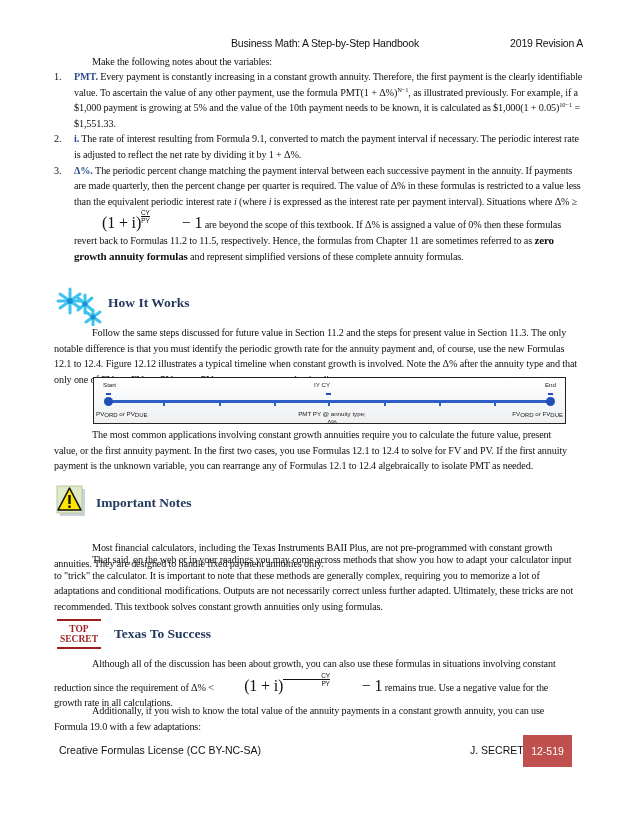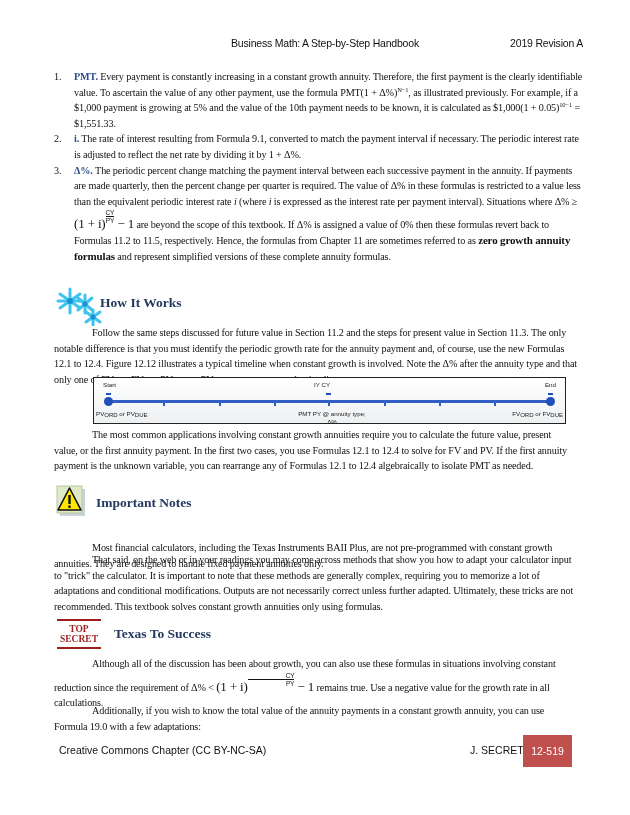--- a/index.html
+++ b/index.html
@@ -12,31 +12,31 @@
 
   .body-text { font-family: "Liberation Serif", serif; font-size: 10.2px; line-height: 15.6px; color: #111; letter-spacing: -0.15px; }
   .p { position: absolute; left: 54px; width: 523px; }
   .indent { text-indent: 38px; }
   .intro { position: absolute; left: 92px; top: 54px; }
 
   .list { position: absolute; left: 54px; top: 69px; width: 530px; margin: 0; padding: 0; list-style: none; }
   .list li { position: relative; padding-left: 20px; }
   .list .num { position: absolute; left: 0; top: 0; }
   .varname { color: #2e4d8a; font-weight: bold; }
-  .math { font-size: 13px; }
+  .math { font-size: 16px; margin-left: 28px; }
   .frac { display: inline-block; vertical-align: 5px; font-size: 6.5px; line-height: 7px; text-align: center; font-family: "Liberation Sans", sans-serif; }
   .frac .top { display: block; }
   .frac .bot { display: block; border-top: 0.8px solid #111; }
   .bold-serif { font-weight: bold; font-size: 11px; }
   sup { font-size: 6.5px; vertical-align: 4px; line-height: 0; }
   sub { font-size: 6px; line-height: 0; vertical-align: -1px; }
 
   .section { position: absolute; left: 56px; height: 40px; width: 500px; }
   .section .icon { position: absolute; left: 0; top: 0; }
-  .section .heading { position: absolute; left: 44px; font-family: "Liberation Serif", serif; font-size: 13.5px; font-weight: bold; color: #23395d; }
+  .section .heading { position: absolute; left: 52px; font-family: "Liberation Serif", serif; font-size: 13.5px; font-weight: bold; color: #23395d; }
 
   .timeline { position: absolute; left: 93px; top: 377px; width: 473px; height: 47px;
     border: 1px solid #222; background: linear-gradient(#ffffff, #eef0f2); box-sizing: border-box; font-family: "Liberation Sans", sans-serif; font-size: 6.2px; color: #222; }
   .tl-label { position: absolute; }
   .tl-line { position: absolute; left: 13px; right: 13px; top: 22px; height: 3px; background: #2f5fc4; }
   .tl-dot { position: absolute; width: 9px; height: 9px; border-radius: 50%; background: #1f4fb8; top: 19px; }
   .tl-tick { position: absolute; width: 2px; height: 3px; background: #2f5fc4; top: 25px; }
   .tl-dash { position: absolute; width: 5px; height: 2px; background: #1f4fb8; top: 15px; }
 
   .footer { position: absolute; top: 744px; left: 0; width: 630px; font-family: "Liberation Sans", sans-serif; font-size: 10.5px; color: #111; }
@@ -47,20 +47,21 @@
 </head>
 <body>
 
 <div class="page">
 
   <div class="header">
     <span class="title">Business Math: A Step-by-Step Handbook</span>
     <span class="rev">2019 Revision A</span>
   </div>
 
+  <div class="body-text intro">Make the following notes about the variables:</div>
 
   <ol class="list body-text">
     <li>
       <span class="num">1.</span>
       <span class="varname">PMT.</span><span> Every payment is constantly increasing in a constant growth annuity. Therefore, the first payment is the clearly identifiable value. To ascertain the value of any other payment, use the formula PMT(1 + Δ%)</span><sup>N−1</sup><span>, as illustrated previously. For example, if a $1,000 payment is growing at 5% and the value of the 10th payment needs to be known, it is calculated as $1,000(1 + 0.05)</span><sup>10−1</sup><span> = $1,551.33.</span>
     </li>
     <li>
       <span class="num">2.</span>
       <span class="varname">i.</span><span> The rate of interest resulting from Formula 9.1, converted to match the payment interval if necessary. The periodic interest rate is adjusted to reflect the net rate by dividing it by 1 + Δ%.</span>
     </li>
@@ -149,17 +150,17 @@
     </span>
     <span class="heading" style="left: 58px; top: 9px;">Texas To Success</span>
   </div>
 
   <div class="p body-text indent" style="top: 656px;">
     <span>Although all of the discussion has been about growth, you can also use these formulas in situations involving constant reduction since the requirement of Δ% &lt; </span><span class="math">(1 + i)</span><span class="frac"><span class="top">CY</span><span class="bot">PY</span></span><span class="math"> − 1</span><span> remains true. Use a negative value for the growth rate in all calculations.</span>
   </div>
   <div class="p body-text indent" style="top: 703px;">Additionally, if you wish to know the total value of the annuity payments in a constant growth annuity, you can use Formula 19.0 with a few adaptations:</div>
 
   <div class="footer">
-    <span class="license">Creative Commons Chapter (CC BY-NC-SA)</span>
+    <span class="license">Creative Formulas License (CC BY-NC-SA)</span>
     <span class="author">J. SECRET</span>
     <span class="pagebox">12-519</span>
   </div>
 </div>
 
 </body></html>

